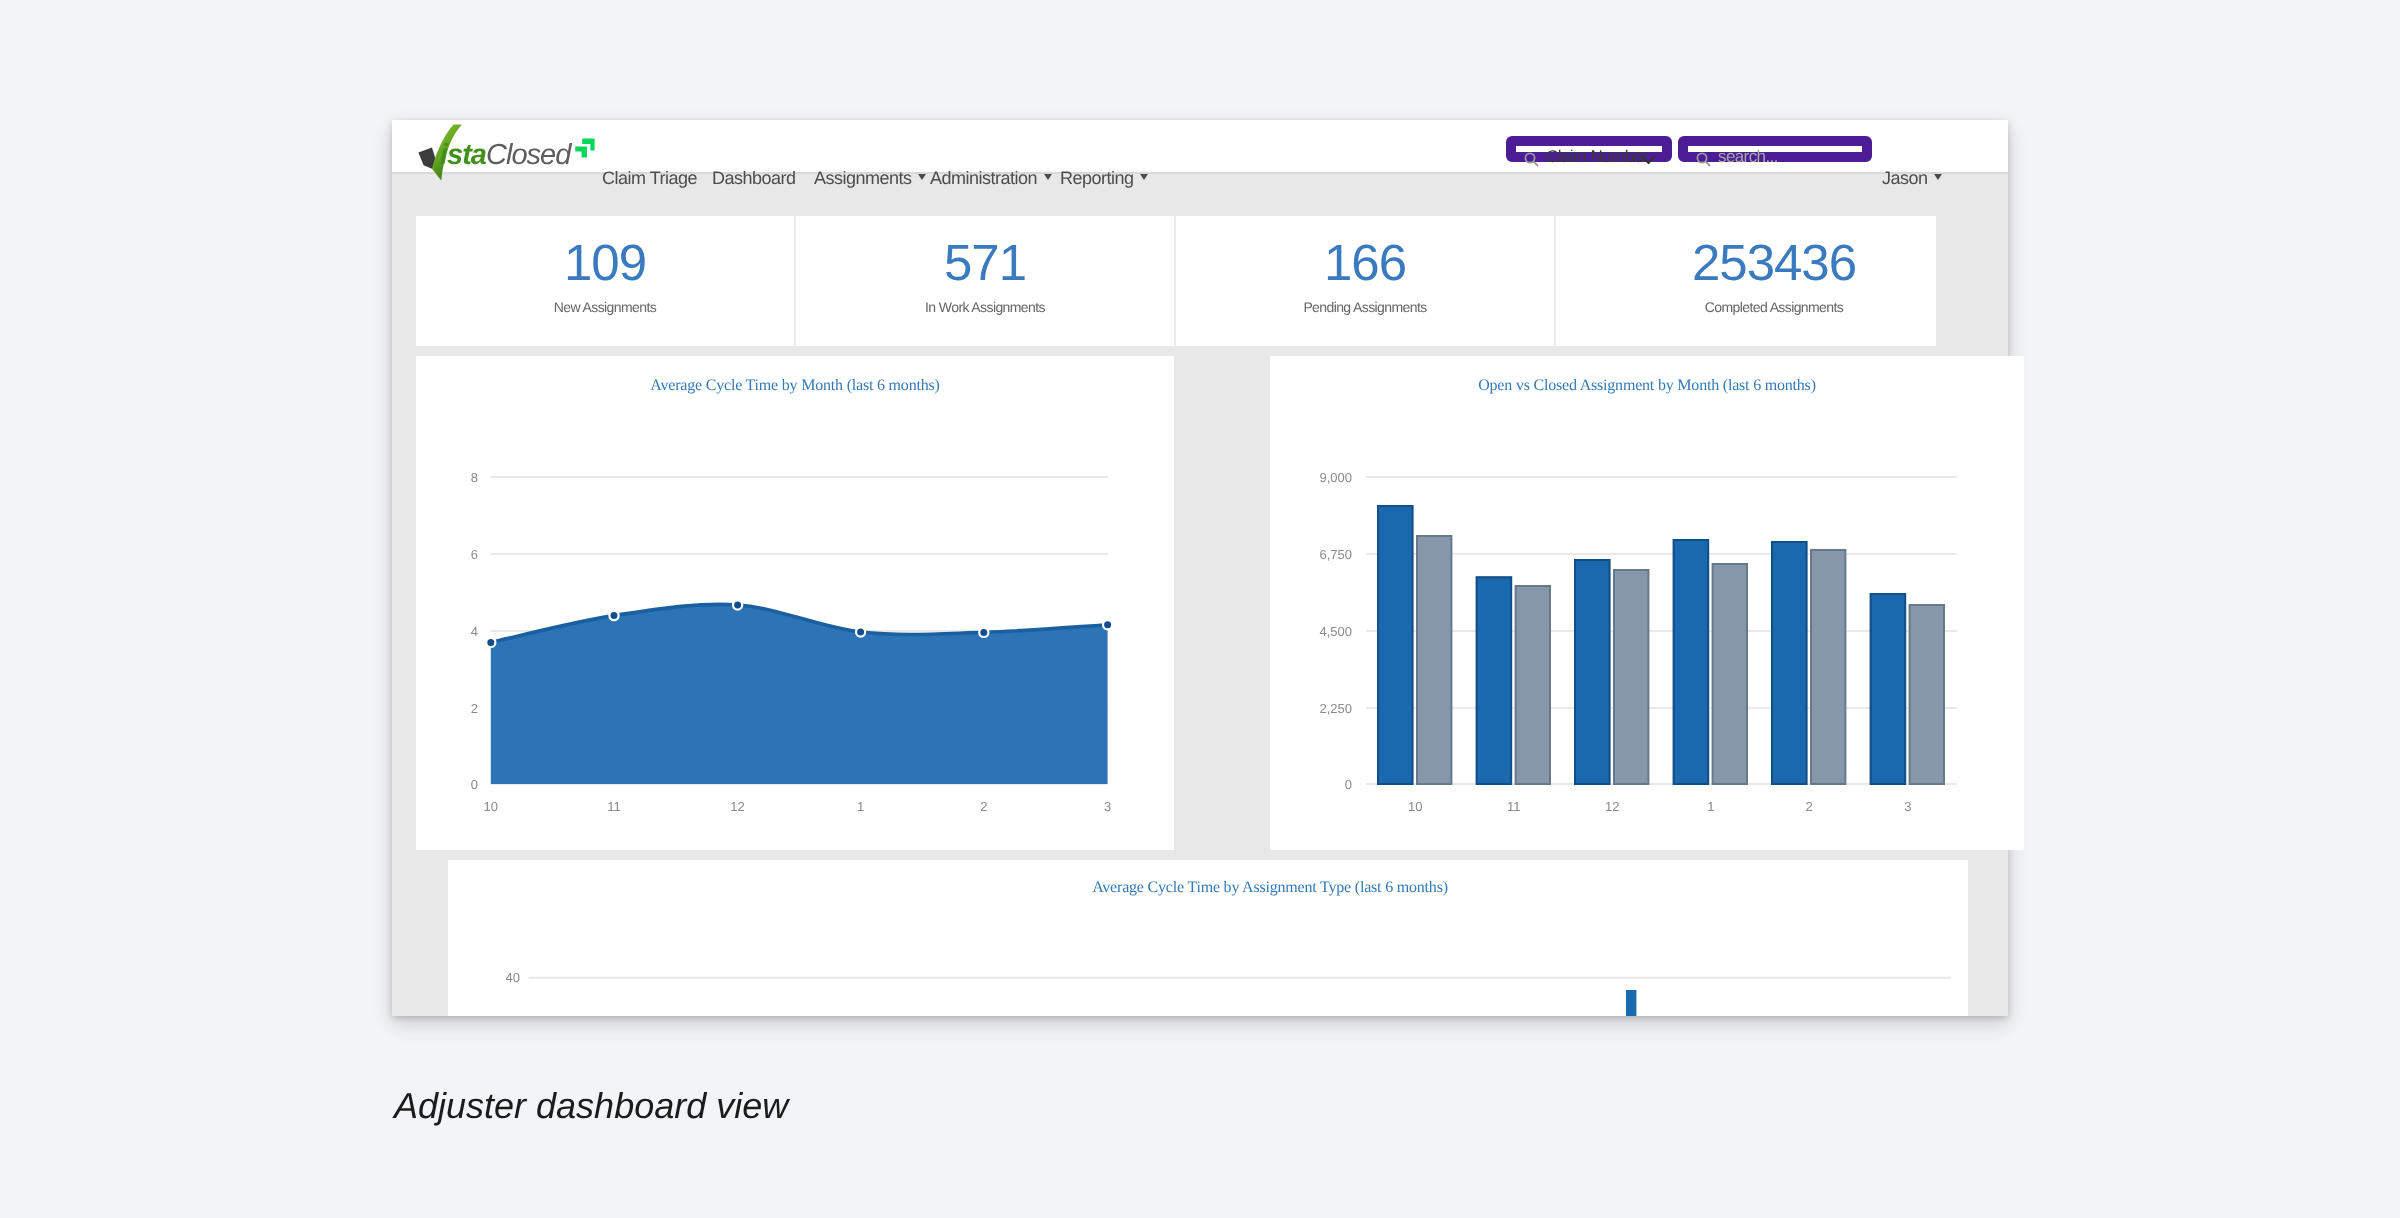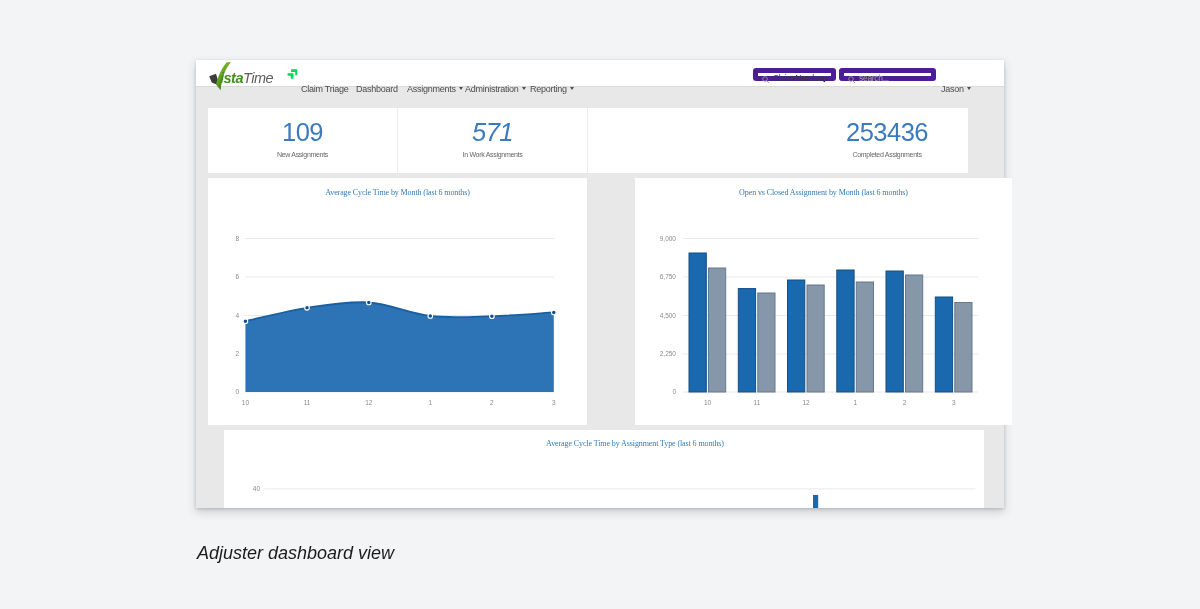--- a/index.html
+++ b/index.html
@@ -26,21 +26,21 @@
     <defs>
       <linearGradient id="lg" x1="0" y1="0" x2="0.6" y2="1">
         <stop offset="0" stop-color="#93c636"></stop>
           <stop offset="0.55" stop-color="#62a21f"></stop>
           <stop offset="1" stop-color="#2f7214"></stop>
       </linearGradient>
     </defs>
     <path d="M3.2,16.2 L10,13.8 L13.8,26 L5.8,22.6 Z" fill="#3c3c3e"></path>
     <path d="M25,2.3 C19.8,7.6 16,17.2 14.6,30.2 L10,24.4 C12.3,14.8 17,6.3 20.8,2.3 Z" fill="url(#lg)"></path>
   </svg>
-  <div style="position:absolute;left:24px;top:11px;font-size:14.5px;font-style:italic;font-weight:bold;color:#42901c;line-height:14px;letter-spacing:-0.5px;">ista<span style="color:#5d5d5d;font-weight:normal;">Time</span></div>
+  <div style="position:absolute;left:24px;top:11px;font-size:14.5px;font-style:italic;font-weight:bold;color:#42901c;line-height:14px;letter-spacing:-0.5px;">ista<span style="color:#5d5d5d;font-weight:normal;">Closed</span></div>
 
   <svg style="position:absolute;left:91px;top:9px;" width="11" height="11" viewBox="0 0 11 11">
     <path d="M4.1,0.3 L10.3,0.3 L10.3,6.2 L8.2,6.2 L8.2,3 L4.1,3 Z" fill="#06d75b"></path>
     <path d="M0.6,4.2 L6.5,4.2 L6.5,9.8 L3.8,9.8 L3.8,6.8 L0.6,6.8 Z" fill="#06d75b"></path>
   </svg>
   <div class="nav" style="left:105px;">Claim Triage</div>
   <div class="nav" style="left:160px;">Dashboard</div>
   <div class="nav" style="left:211px;">Assignments<span class="caret"></span></div>
   <div class="nav" style="left:269px;">Administration<span class="caret"></span></div>
   <div class="nav" style="left:334px;">Reporting<span class="caret"></span></div>
@@ -61,22 +61,26 @@
     <span style="margin-left:15px;color:#a5a5a5;">search...</span>
   </div>
   <div class="nav" style="left:745px;">Jason<span class="caret"></span></div>
 
   <div class="panel" style="left:12px;top:48px;width:760px;height:65px;">
     <div style="position:absolute;left:0;top:0;width:190px;height:65px;border-right:1px solid #ececec;">
       <div class="statnum" style="margin-top:10px;">109</div>
         <div class="statlbl" style="margin-top:4px;">New Assignments</div>
     </div>
     <div style="position:absolute;left:190px;top:0;width:190px;height:65px;border-right:1px solid #ececec;">
-      <div class="statnum" style="margin-top:10px;font-style:italic;">571</div>
+      <div class="statnum" style="margin-top:10px;">571</div>
         <div class="statlbl" style="margin-top:4px;">In Work Assignments</div>
+    </div>
+    <div style="position:absolute;left:380px;top:0;width:190px;height:65px;border-right:1px solid #ececec;">
+      <div class="statnum" style="margin-top:10px;">166</div>
+        <div class="statlbl" style="margin-top:4px;">Pending Assignments</div>
     </div>
     <div style="position:absolute;left:584px;top:0;width:190px;height:74px;">
       <div class="statnum" style="margin-top:10px;">253436</div>
         <div class="statlbl" style="margin-top:4px;">Completed Assignments</div>
     </div>
   </div>
 
   <div class="panel" style="left:12px;top:118px;width:379px;height:247px;">
     <div class="title" style="top:10px;">Average Cycle Time by Month (last 6 months)</div>
     <svg width="379" height="247" viewBox="0 0 379 247" style="position:absolute;left:0;top:0;">

